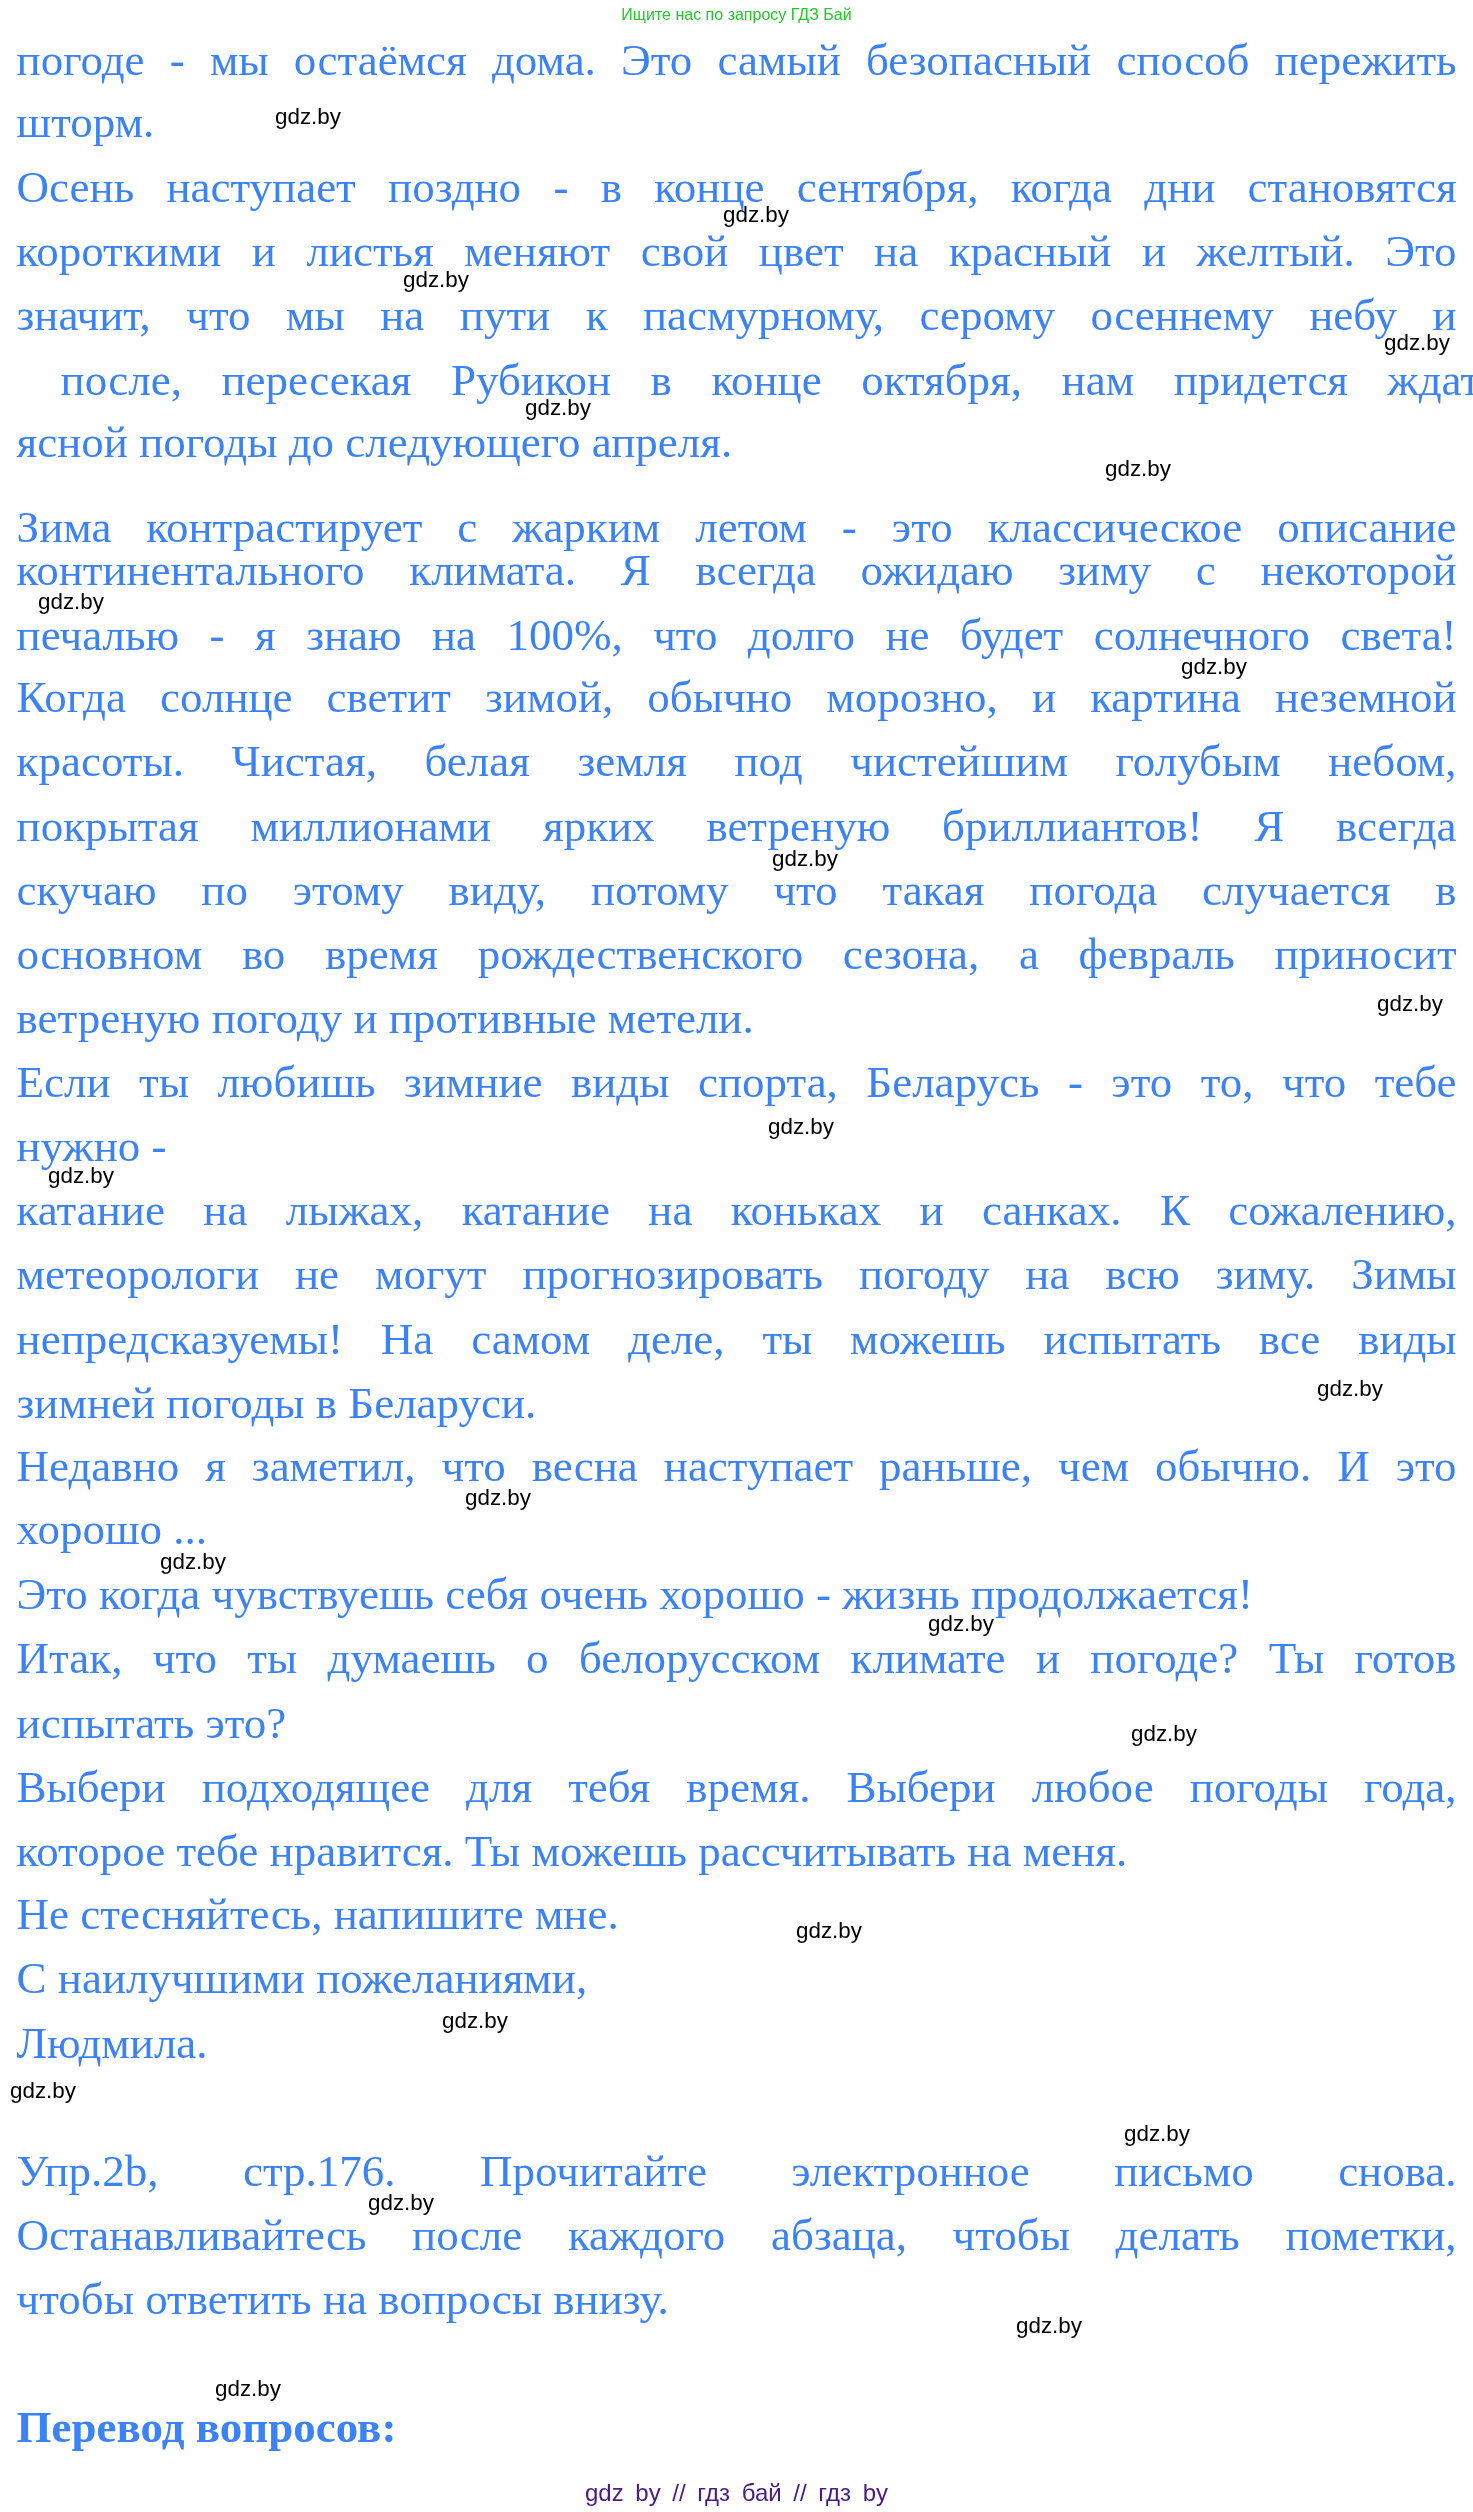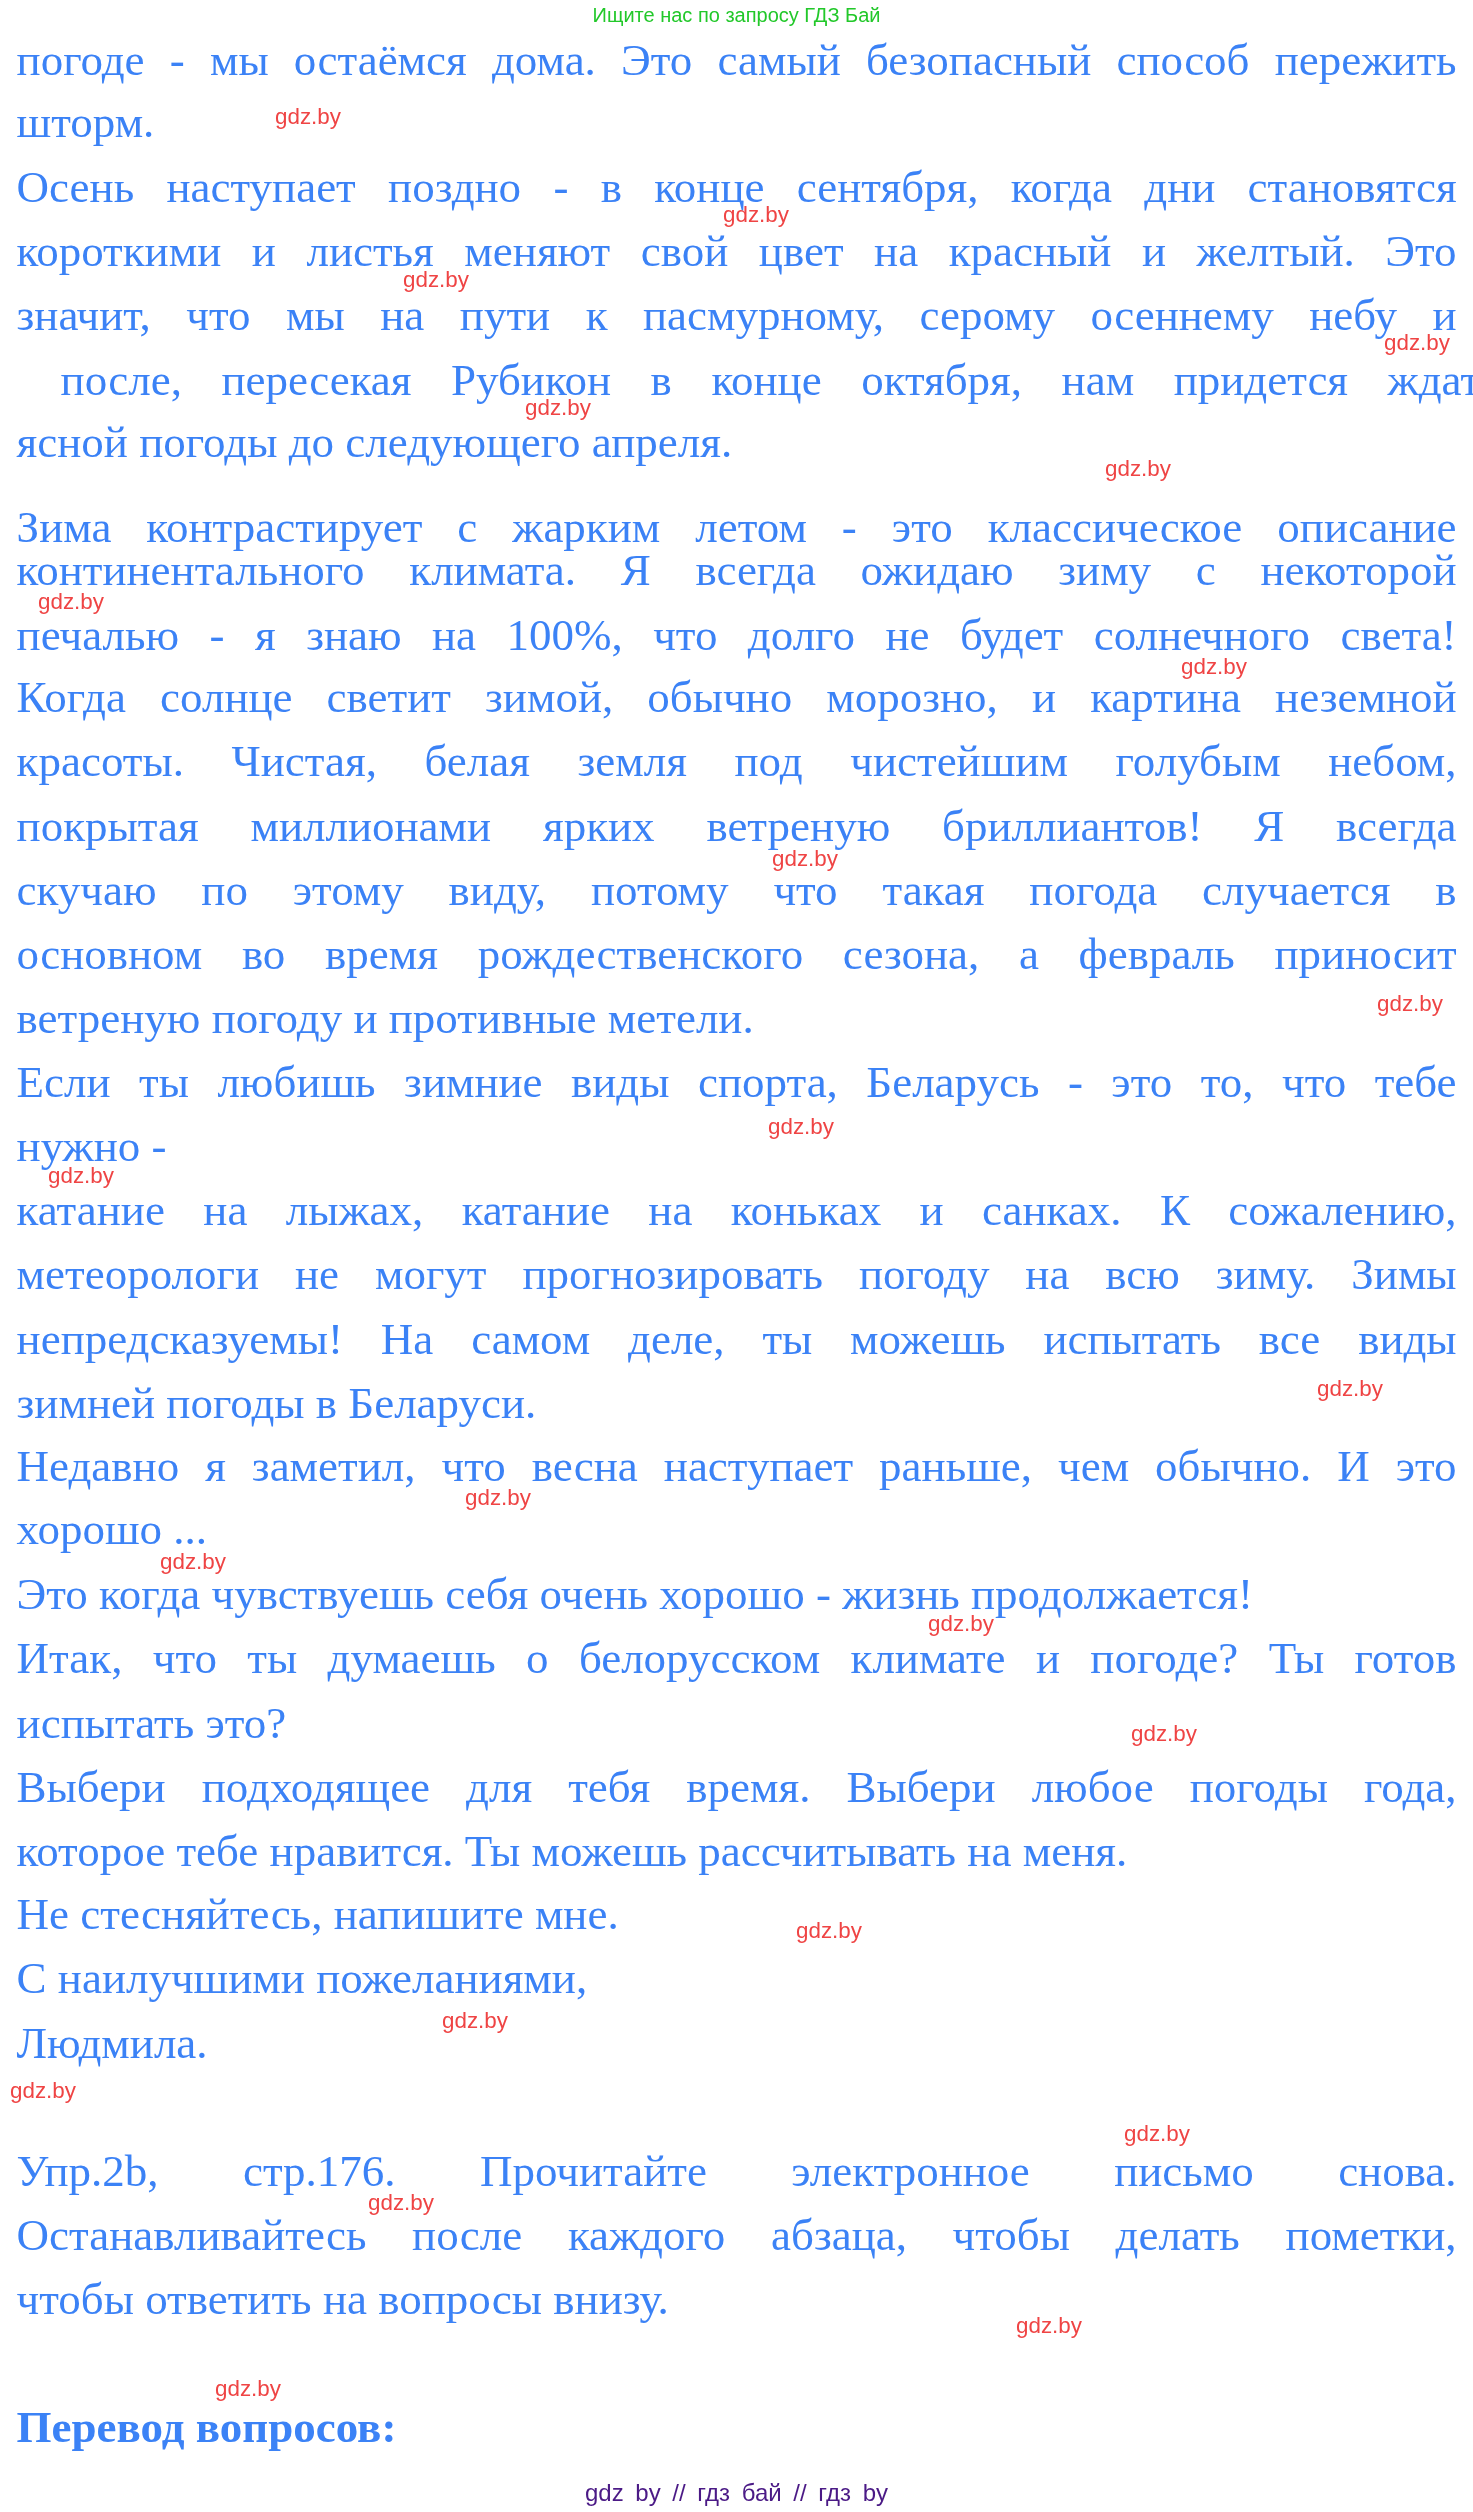--- a/index.html
+++ b/index.html
@@ -1,25 +1,25 @@
 <!DOCTYPE html>
 <html style="font-size:13.3px"><head>
 <meta charset="utf-8">
 <style>
   html, body { margin:0; padding:0; background:#ffffff; }
   body { width:1473px; height:2512px; position:relative; overflow:hidden; }
   .hdr { position:absolute; top:0; left:0; width:1473px; height:30px; text-align:center;
-         font-family:"Liberation Sans", sans-serif; font-size:20px; line-height:30px; color:#22c82a; }
+         font-family:"Liberation Sans", sans-serif; font-size:16px; line-height:30px; color:#22c82a; }
   .ftr { position:absolute; top:2476px; left:0; width:1473px; height:33px; text-align:center;
          font-family:"Liberation Sans", sans-serif; font-size:24px; line-height:33px; color:#4b1a86; word-spacing:5px; }
   .ln { position:absolute; left:16.6px; width:1440px; height:55px; line-height:55px;
         font-family:"Liberation Serif", serif; font-size:45px; color:#3b82f6; white-space:nowrap; }
   .ln.j { text-align:justify; text-align-last:justify; }
   .ln.b { font-weight:bold; }
-  .wm { position:absolute; font-family:"Liberation Sans", sans-serif; font-size:22.4px; line-height:25px; color:#ef4444; }
+  .wm { position:absolute; font-family:"Liberation Sans", sans-serif; font-size:22.4px; line-height:25px; color:#000000; }
 </style>
 </head>
 <body>
 
 <div class="hdr">Ищите нас по запросу ГДЗ Бай</div>
 
 <div id="doc">
     <div class="ln j" style="top: 33px;">погоде - мы остаёмся дома. Это самый безопасный способ пережить</div>
     <div class="ln" style="top: 95px;">шторм.</div>
     <div class="ln j" style="top: 160px;">Осень наступает поздно - в конце сентября, когда дни становятся</div>

